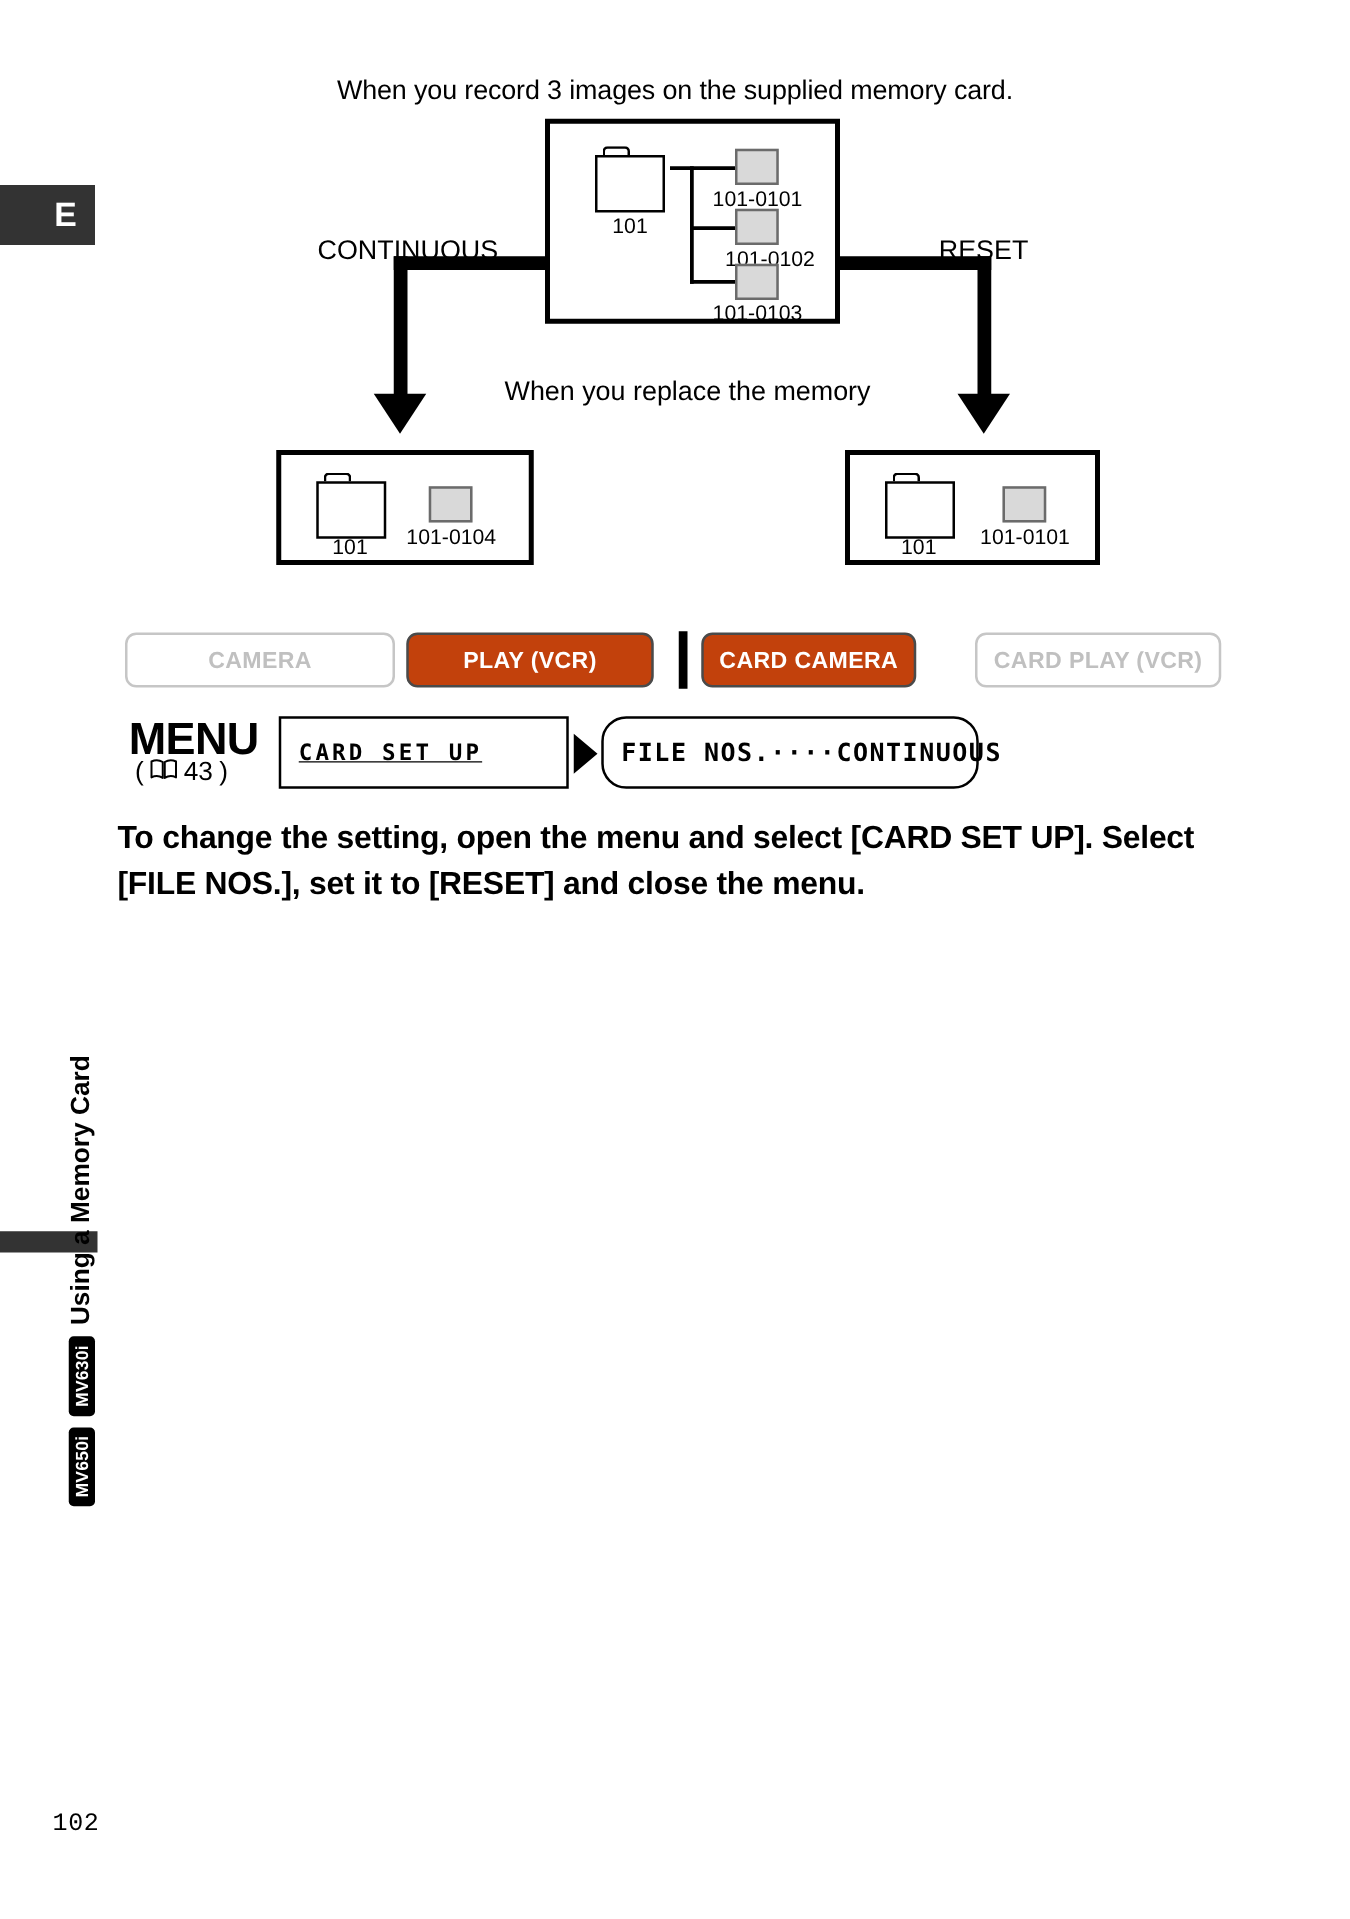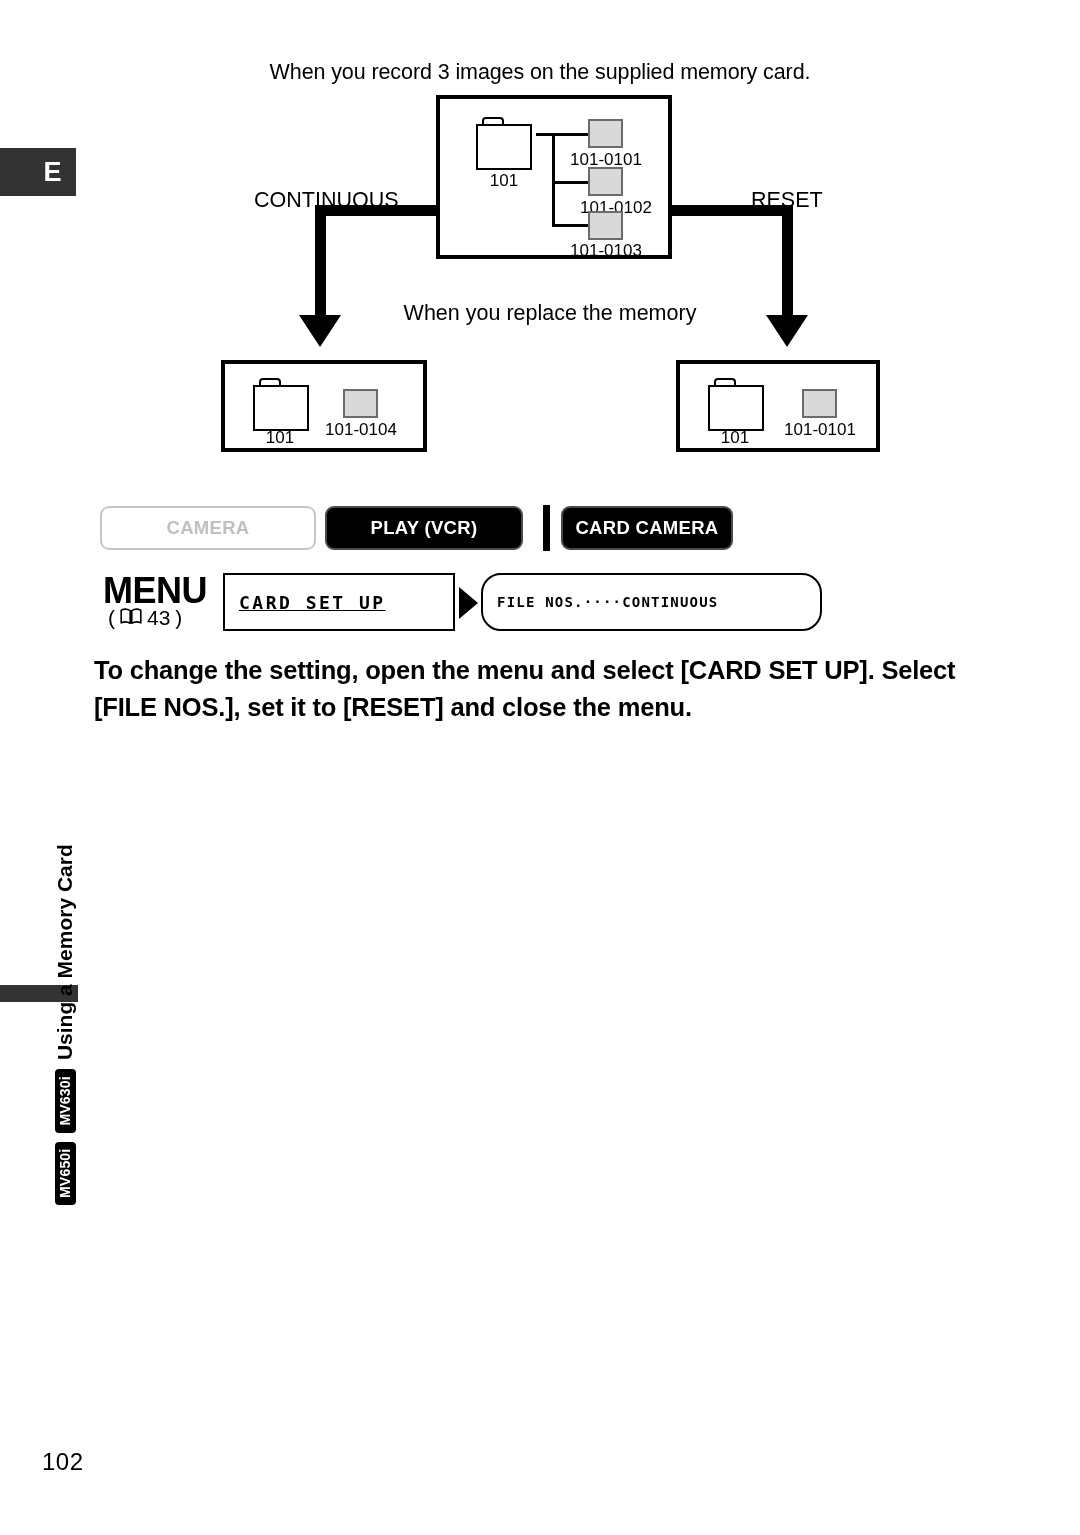--- a/index.html
+++ b/index.html
@@ -165,21 +165,21 @@
     font-weight: bold;
     box-sizing: border-box;
     letter-spacing: 0.3px;
   }
   .pill.off {
     background: #ffffff;
     border: 2.5px solid #c6c6c6;
     color: #c0c0c0;
   }
   .pill.on {
-    background: #000000;
+    background: #c2410c;
     border: 2.5px solid #4a4a4a;
     color: #ffffff;
   }
   #pill-camera     { left: 0px;   width: 216px; }
   #pill-play       { left: 225px; width: 198px; }
   #pill-cardcamera { left: 461px; width: 172px; }
   #pill-cardplay   { left: 680px; width: 197px; }
   #pill-divider {
     position: absolute;
     left: 443px; top: -1px;
@@ -220,21 +220,21 @@
     display: flex;
     align-items: center;
     padding-left: 14px;
     font-family: "DejaVu Sans Mono", monospace;
     font-size: 18px;
     font-weight: bold;
     letter-spacing: 2.5px;
     white-space: nowrap;
   }
   #lcd-left  { left: 223px; width: 232px; text-decoration: underline; }
-  #lcd-right { left: 481px; width: 341px; letter-spacing: 1.2px; font-size: 14px; border-radius: 20px;}
+  #lcd-right { left: 481px; width: 302px; letter-spacing: 1.2px; font-size: 20px; border-radius: 20px;}
   #lcd-arrow {
     position: absolute;
     left: 459px; top: 17px;
     width: 0; height: 0;
     border-top: 16px solid transparent;
     border-bottom: 16px solid transparent;
     border-left: 19px solid #000;
   }
 
   
@@ -281,22 +281,23 @@
     padding: 2px 7px 3px 7px;
     border-radius: 4px;
     letter-spacing: 0.2px;
   }
 
   
   #page-number {
     position: absolute;
     left: 42px;
     top: 1448px;
-    font-size: 24px;
+    font-size: 20px;
     letter-spacing: 0.5px;
+    font-family: Liberation Mono, monospace;
   }
 </style>
 </head>
 <body>
 
 <div id="lang-tab">E</div>
 
 <div id="caption-top">When you record 3 images on the supplied memory card.</div>
 
 <div id="diagram">
@@ -360,20 +361,21 @@
     <div class="fileicon" style="left:122px; top:25px;"></div>
     <div class="file-label" style="left:96px; top:56px; width:88px;">101-0101</div>
   </div>
 </div>
 
 <div id="mode-row">
   <div class="pill off" id="pill-camera">CAMERA</div>
   <div class="pill on" id="pill-play">PLAY (VCR)</div>
   <div id="pill-divider"></div>
   <div class="pill on" id="pill-cardcamera">CARD CAMERA</div>
+  <div class="pill off" id="pill-cardplay">CARD PLAY (VCR)</div>
 </div>
 
 <div id="menu-row">
   <div id="menu-word">MENU</div>
   <div id="menu-ref">
     <span>(</span>
     <span id="book-icon">
       <svg width="22" height="17" viewBox="0 0 22 17" aria-hidden="true">
         <path d="M1.2 2.2 C4 0.8 7.6 1 10.2 2.6 L10.2 15.3 C7.6 13.7 4 13.5 1.2 14.9 Z" fill="#ffffff" stroke="#000000" stroke-width="1.6" stroke-linejoin="round"></path>
         <path d="M20.8 2.2 C18 0.8 14.4 1 11.8 2.6 L11.8 15.3 C14.4 13.7 18 13.5 20.8 14.9 Z" fill="#ffffff" stroke="#000000" stroke-width="1.6" stroke-linejoin="round"></path>

